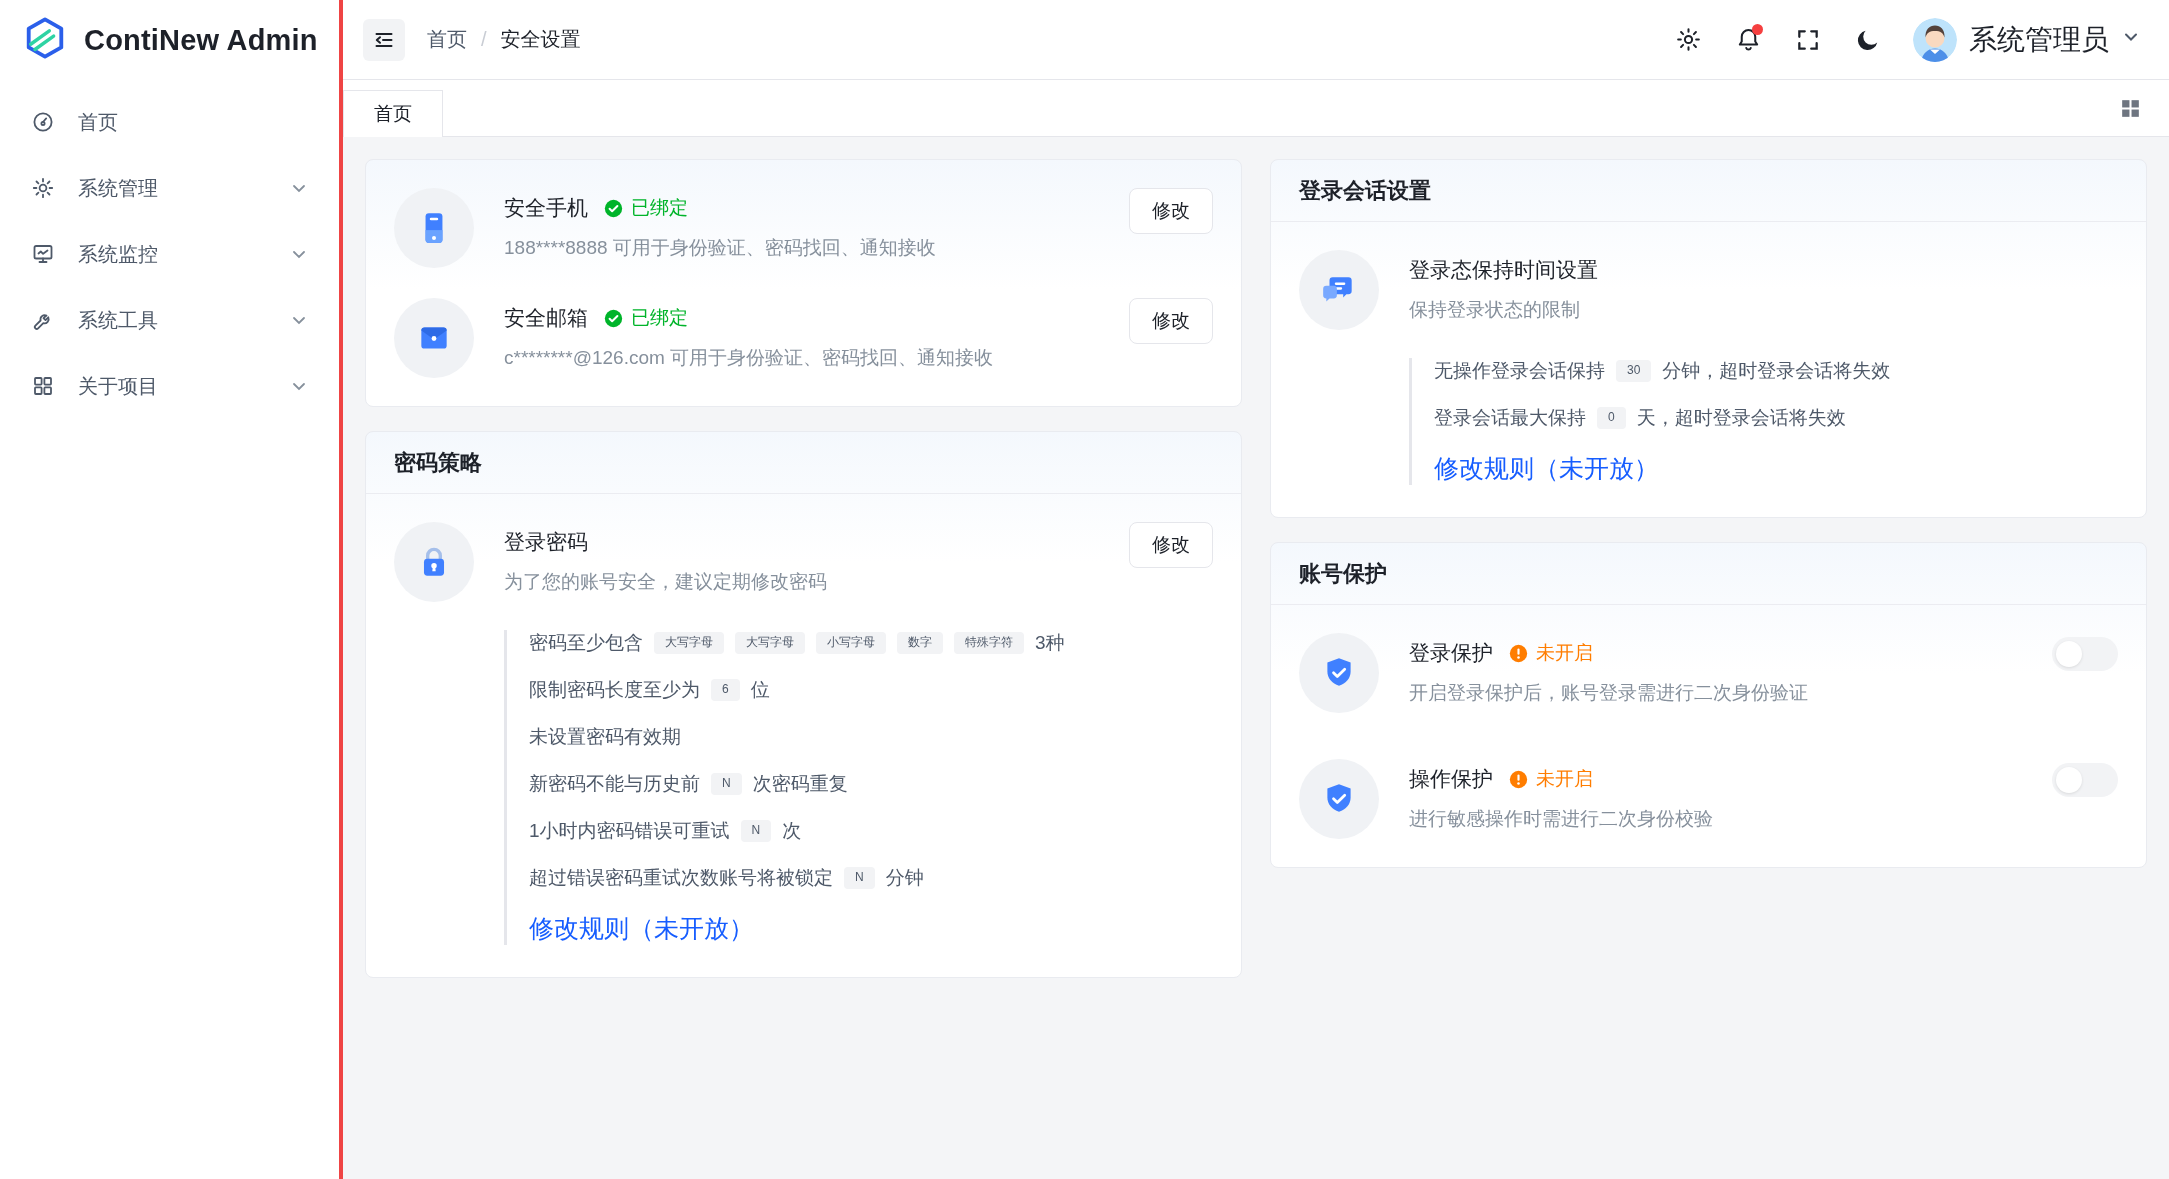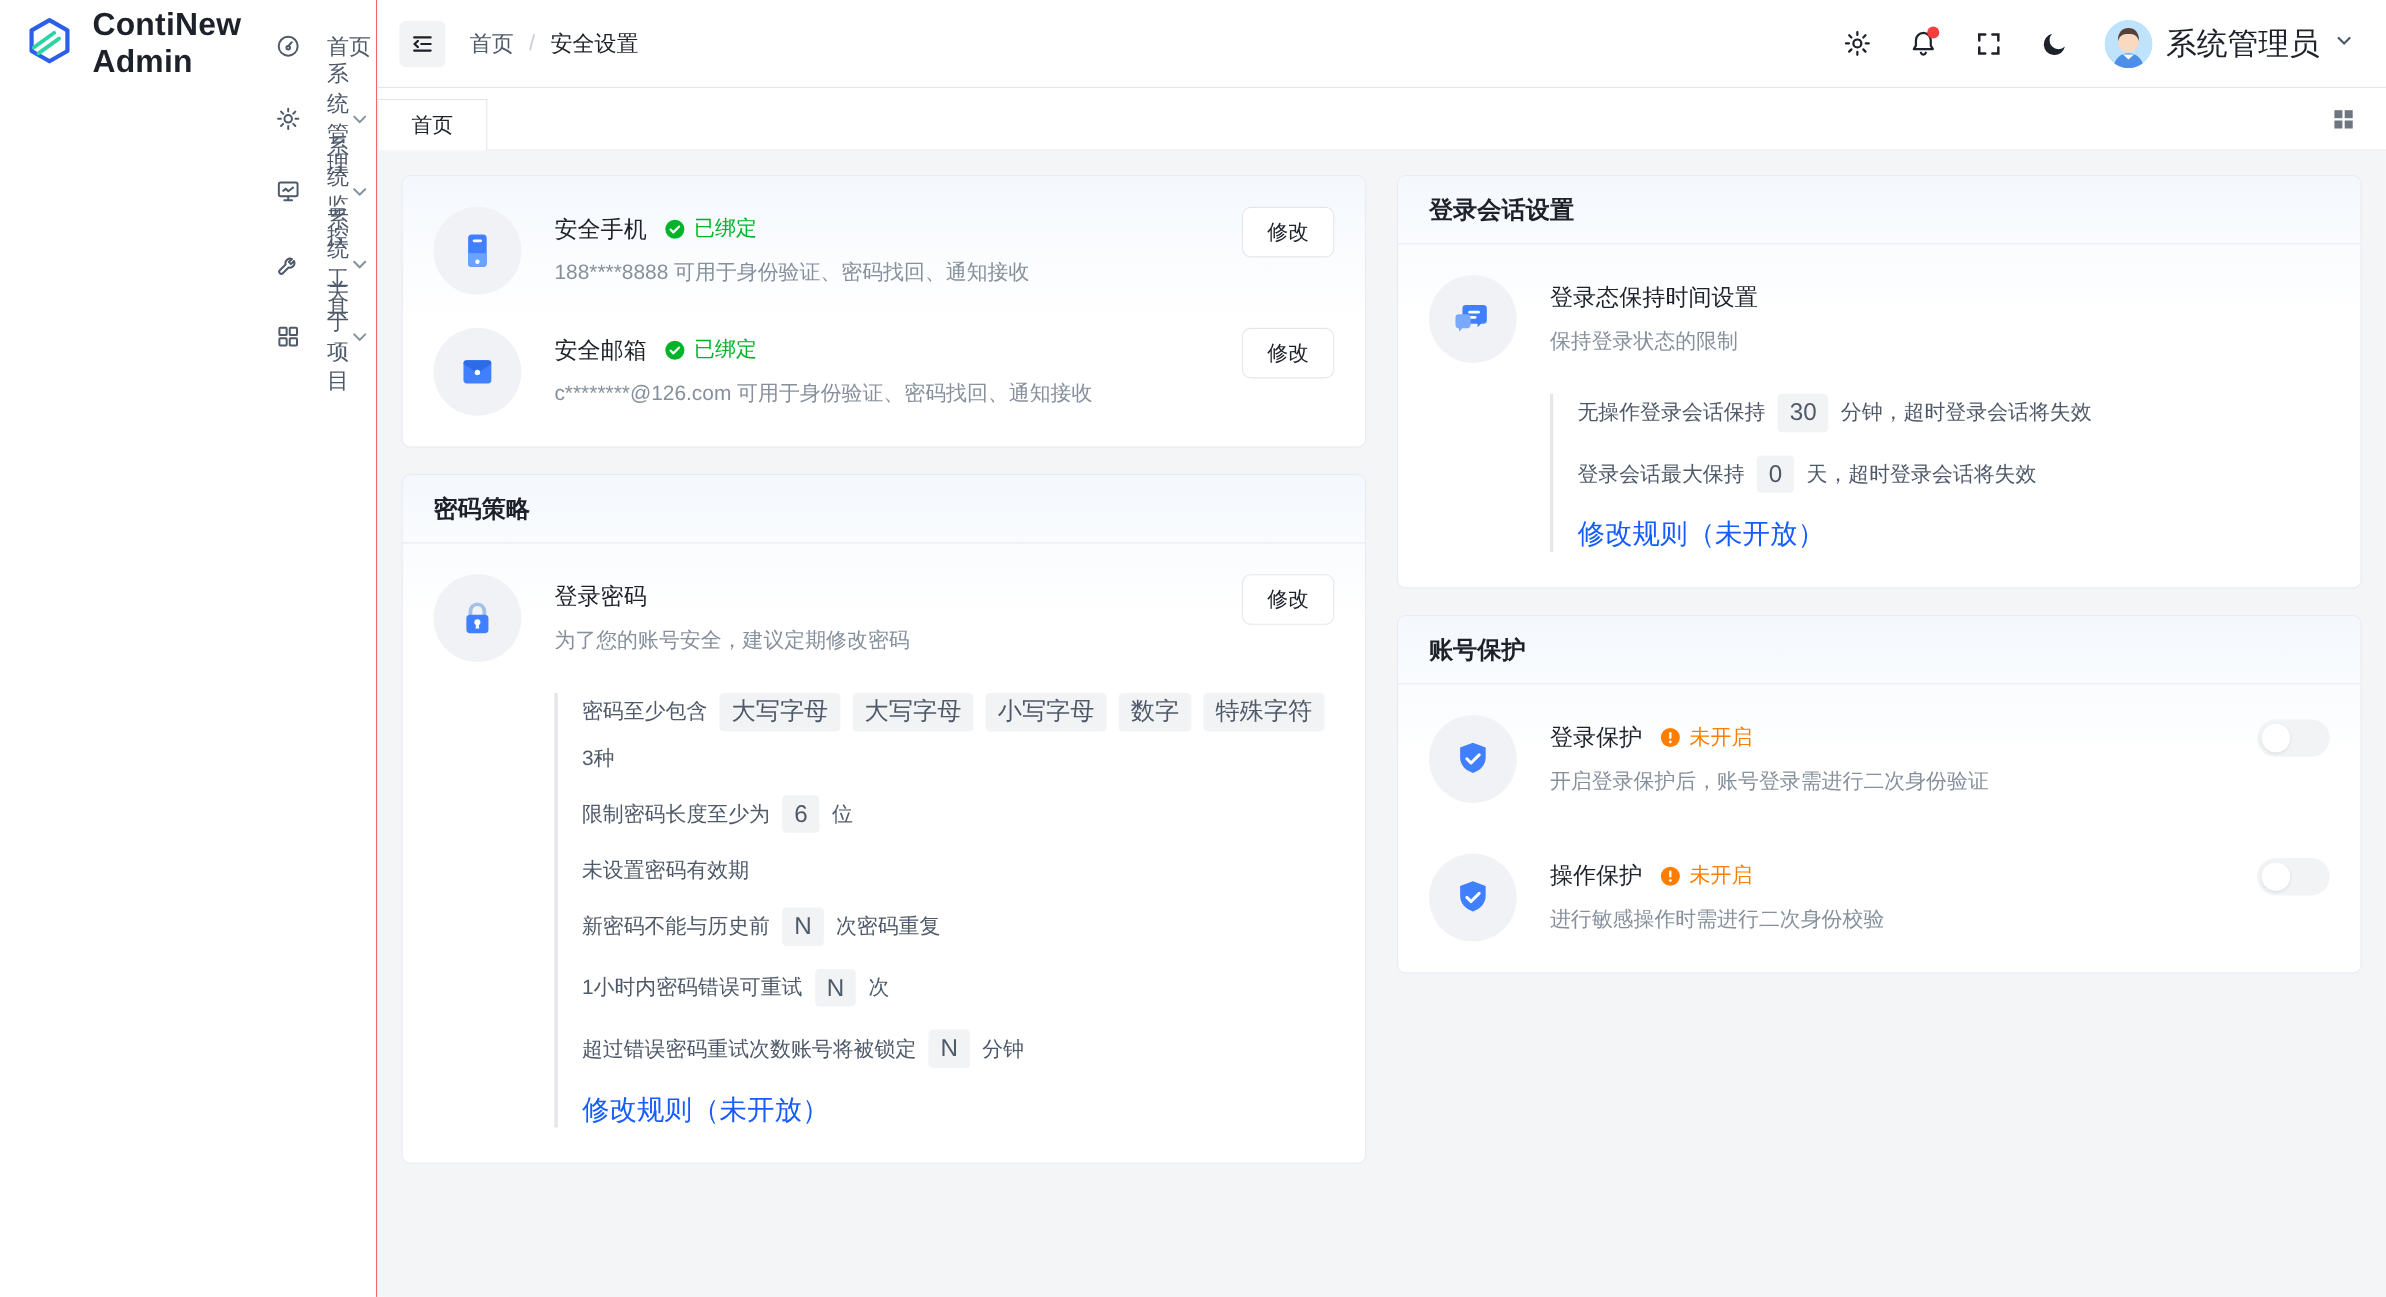--- a/index.html
+++ b/index.html
@@ -6,22 +6,22 @@
   html,body { width:2169px; height:1179px; overflow:hidden; }
   body {
     font-family:"Liberation Sans","DejaVu Sans",sans-serif;
     color:#1D2129; background:#fff; font-size:19px;
   }
   .app { display:flex; width:100%; height:100%; }
 
   
   .sidebar {
     width:343px; height:100%; background:#fff;
-    border-right:1px solid #ef4444; flex:0 0 343px;
-    display:flex; flex-direction:row;
+    border-right:4px solid #ef4444; flex:0 0 343px;
+    display:flex; flex-direction:column;
   }
   .logo {
     height:80px; display:flex; align-items:center; gap:16px;
     padding:0 0 0 22px; flex:0 0 80px;
   }
   .logo-title { font-size:29px; font-weight:700; color:#1D2129; letter-spacing:.2px; }
   .menu { padding:14px 10px 0 10px; }
   .menu-item {
     height:56px; margin-bottom:10px; display:flex; align-items:center;
     padding:0 20px; border-radius:4px; color:#4E5969; cursor:pointer;
@@ -118,21 +118,21 @@
     cursor:pointer; font-family:inherit; flex:0 0 auto;
   }
 
   .rule-block {
     margin:28px 0 4px 110px; border-left:3px solid #E5E6EB; padding-left:22px;
     display:flex; flex-direction:column; gap:21px;
   }
   .rule-line { display:flex; align-items:center; gap:11px; font-size:19px; color:#4E5969; flex-wrap:wrap; }
   .val-box, .tag {
     background:#F2F3F5; color:#4E5969; border-radius:4px;
-    padding:3px 11px; font-size:22px; line-height:1.3;
+    padding:3px 11px; font-size:12px; line-height:1.3;
   }
   .rule-link { color:#165DFF; font-size:25px; text-decoration:none; cursor:pointer; }
 
   .switch {
     width:66px; height:34px; border-radius:17px; background:#F2F3F5;
     position:relative; cursor:pointer; flex:0 0 66px; border:none;
   }
   .switch .knob {
     position:absolute; left:4px; top:4px; width:26px; height:26px; border-radius:50%;
     background:#fff; box-shadow:0 1px 3px rgba(0,0,0,.1);

